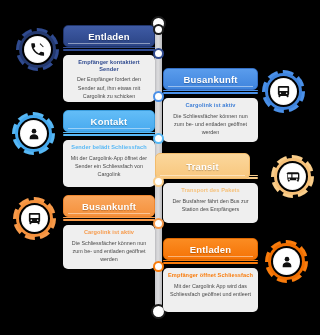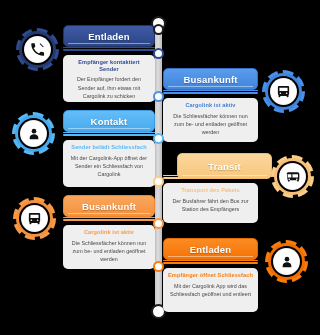--- a/index.html
+++ b/index.html
@@ -177,21 +177,21 @@
       </span>
     </div>
     <div class="node" style="top:133px;border:2px solid #57b8f5;"></div>
   </div>
 
   <div class="row">
     <div class="bars" style="left:163px;top:175px;width:95px;">
       <i style="background:#f9cd8a;"></i>
         <i style="background:#f9cd8a;"></i>
     </div>
-    <div class="banner" style="left:177px;top:153px;width:95px;height:26px;background:linear-gradient(180deg,#fbd79c,#f8c77e);border:1.5px solid #f2bb6b;">
+    <div class="banner" style="left:155px;top:153px;width:95px;height:26px;background:linear-gradient(180deg,#fbd79c,#f8c77e);border:1.5px solid #f2bb6b;">
       <span>Transit</span>
       <span class="inner-line"></span>
     </div>
     <div class="card" style="left:163px;top:183px;width:95px;height:40px;">
       <p class="sub" style="color:#f6c078;">Transport des Pakets</p>
       <p class="body">Der Busfahrer fährt den Bus zur Station des Empfängers</p>
     </div>
     <div class="badge" style="left:271px;top:155px;">
       <span class="ring" style="border-color:#f9cd8a;"></span>
       <span class="ring2" style="border-color:#f6c078;"></span>

